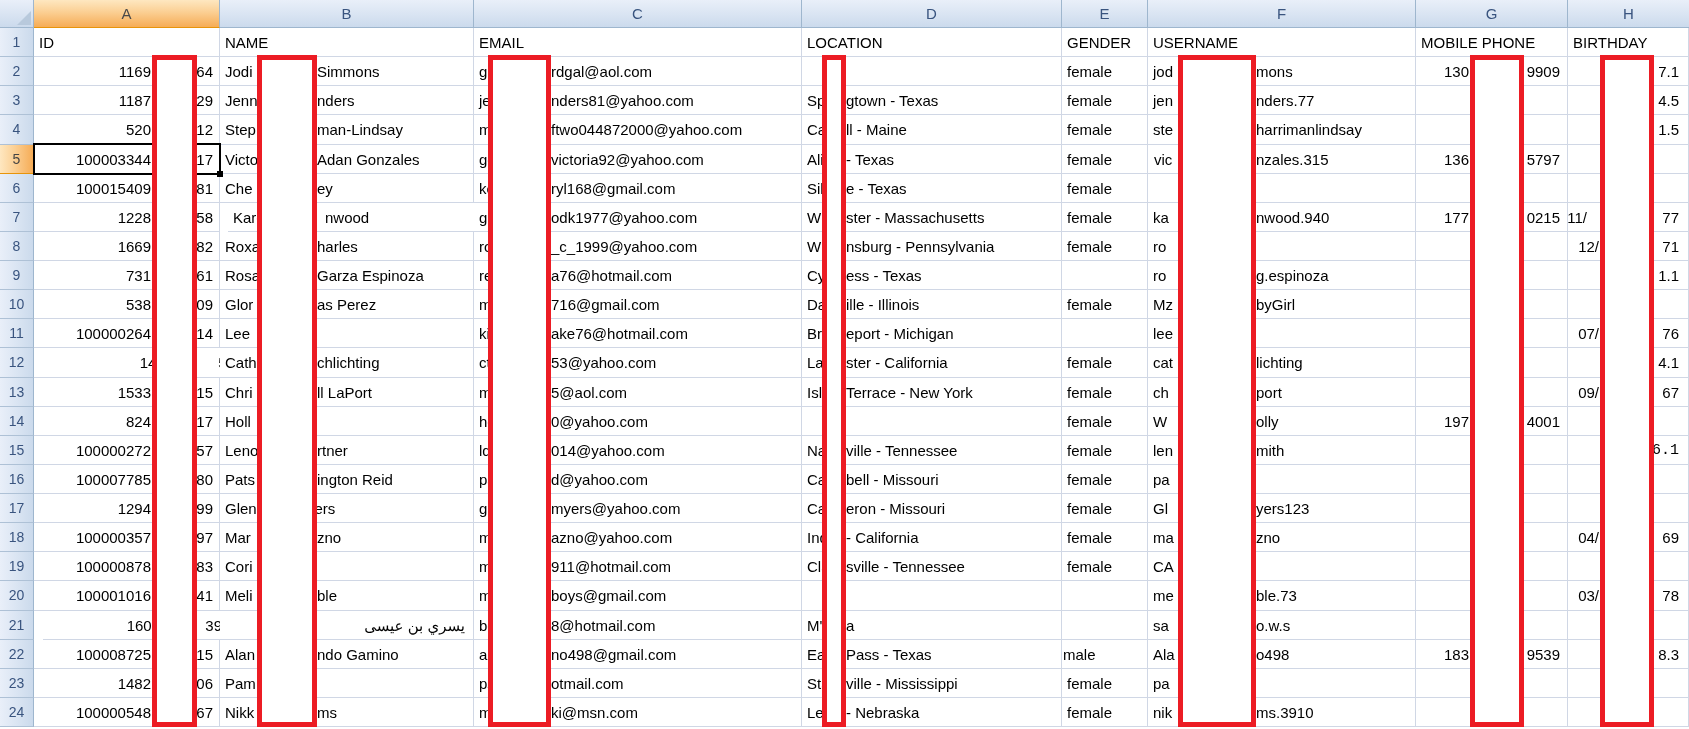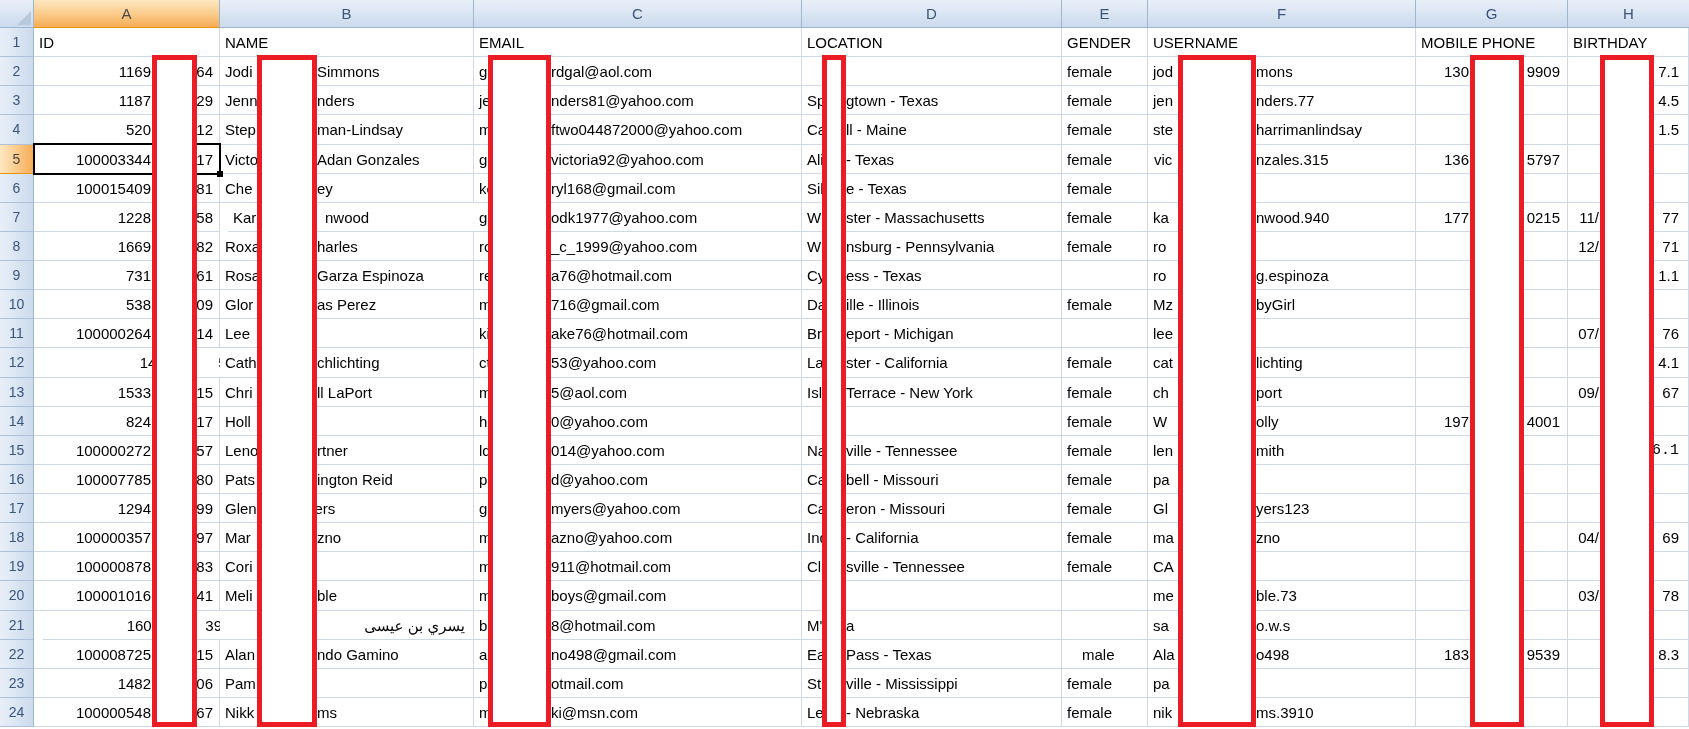--- a/index.html
+++ b/index.html
@@ -242,21 +242,21 @@
     </div>
     <div class="cell" style="left: 1148px; top: 202.75px; width: 268px; height: 29.125px; line-height: 29.125px;">
       <span style="left: 5px;">ka</span>
       <span style="left: 108px;">nwood.940</span>
     </div>
     <div class="cell" style="left: 1416px; top: 202.75px; width: 152px; height: 29.125px; line-height: 29.125px;">
       <span style="right: 98px;">177</span>
       <span style="right: 7px;">0215</span>
     </div>
     <div class="cell" style="left: 1568px; top: 202.75px; width: 121px; height: 29.125px; line-height: 29.125px;">
-      <span style="right: 89px;">11/</span>
+      <span style="right: 101px;">11/</span>
       <span style="right: 9px;">77</span>
     </div>
     <div class="cell" style="left: 34px; top: 231.875px; width: 186px; height: 29.125px; line-height: 29.125px;">
       <span style="right: 68px;">1669</span>
       <span style="right: 6px;">82</span>
     </div>
     <div class="cell" style="left: 220px; top: 231.875px; width: 254px; height: 29.125px; line-height: 29.125px;">
       <span style="left: 5px;">Roxa</span>
       <span style="left: 97px;">harles</span>
     </div>
@@ -614,21 +614,21 @@
     </div>
     <div class="cell" style="left: 474px; top: 639.625px; width: 328px; height: 29.125px; line-height: 29.125px;">
       <span style="left: 5px;">al</span>
       <span style="left: 77px;">no498@gmail.com</span>
     </div>
     <div class="cell" style="left: 802px; top: 639.625px; width: 260px; height: 29.125px; line-height: 29.125px;">
       <span style="left: 5px;">Ea</span>
       <span style="left: 44px;">Pass - Texas</span>
     </div>
     <div class="cell" style="left: 1062px; top: 639.625px; width: 86px; height: 29.125px; line-height: 29.125px;">
-      <span style="left: 20px;">male</span>
+      <span style="left: 1px;">male</span>
     </div>
     <div class="cell" style="left: 1148px; top: 639.625px; width: 268px; height: 29.125px; line-height: 29.125px;">
       <span style="left: 5px;">Ala</span>
       <span style="left: 108px;">o498</span>
     </div>
     <div class="cell" style="left: 1416px; top: 639.625px; width: 152px; height: 29.125px; line-height: 29.125px;">
       <span style="right: 98px;">183</span>
       <span style="right: 7px;">9539</span>
     </div>
     <div class="cell" style="left: 1568px; top: 639.625px; width: 121px; height: 29.125px; line-height: 29.125px;">

